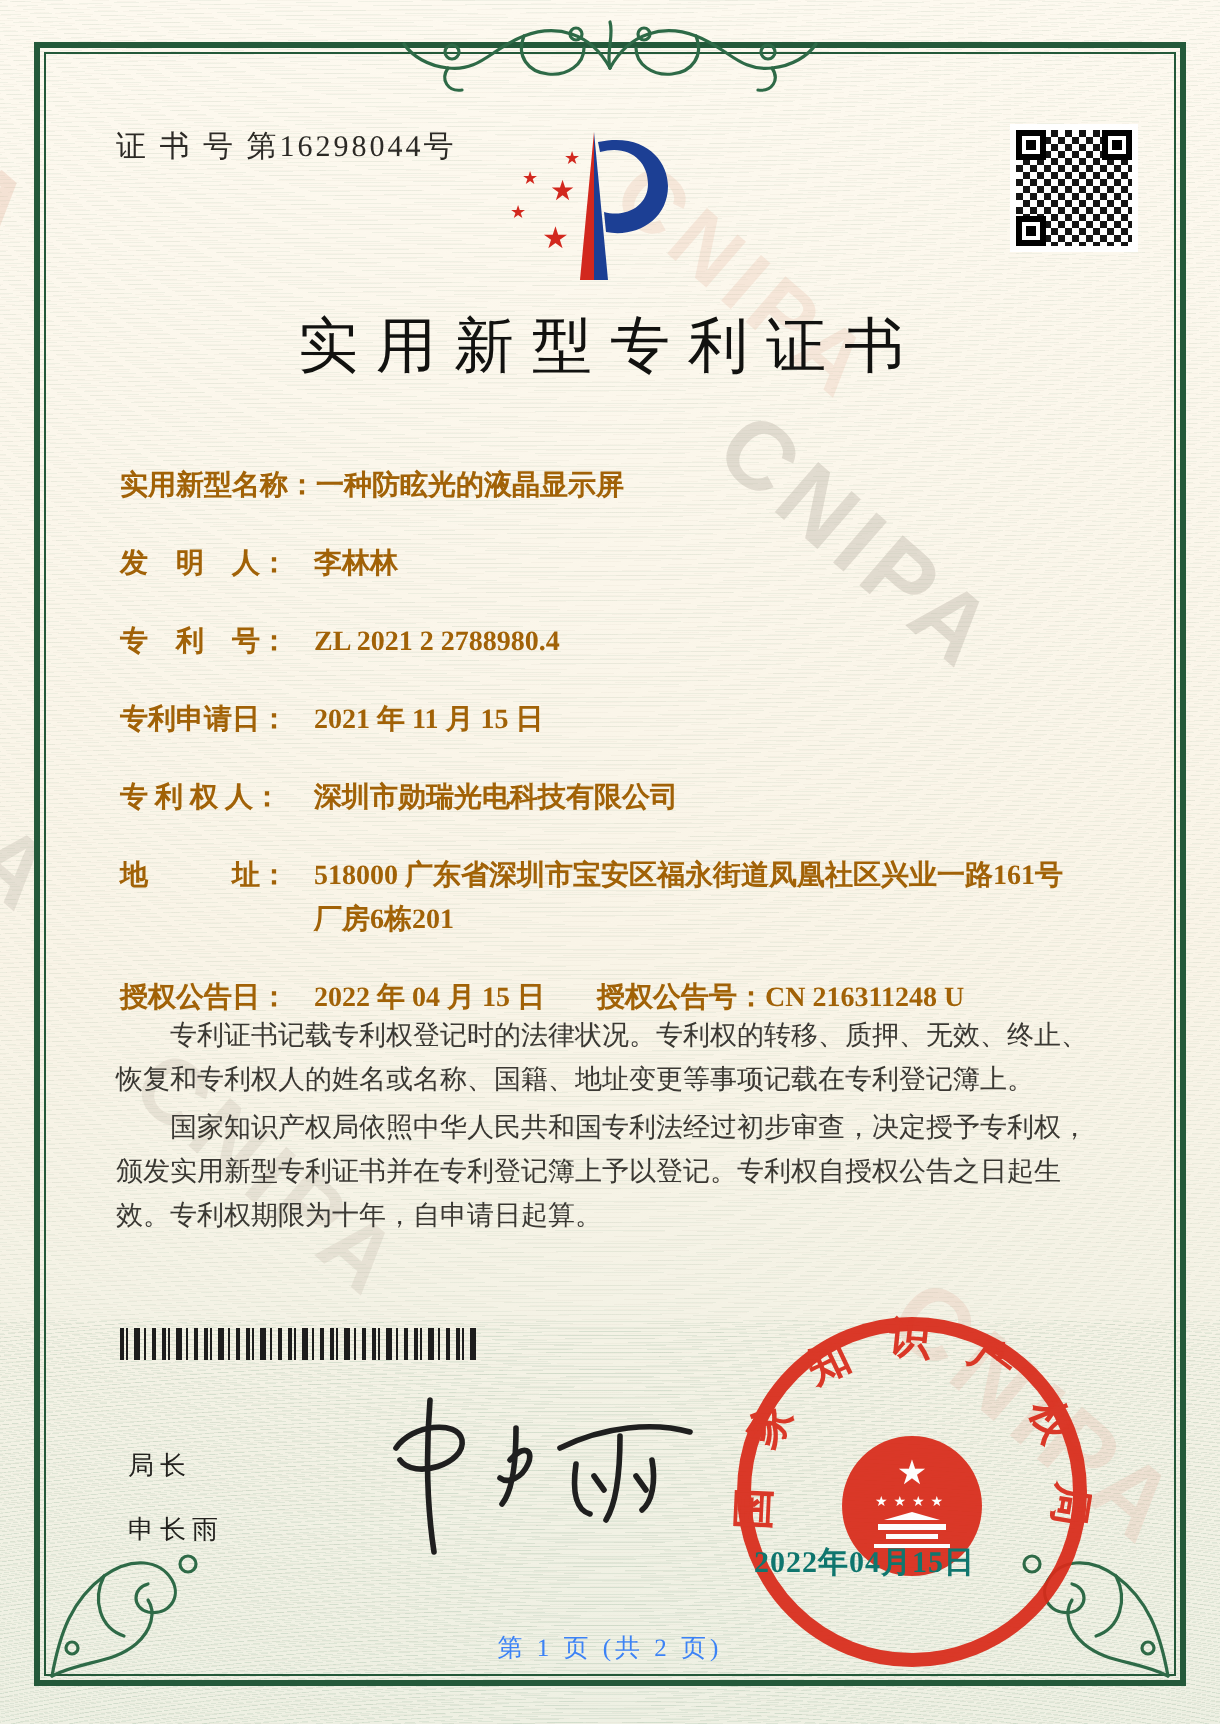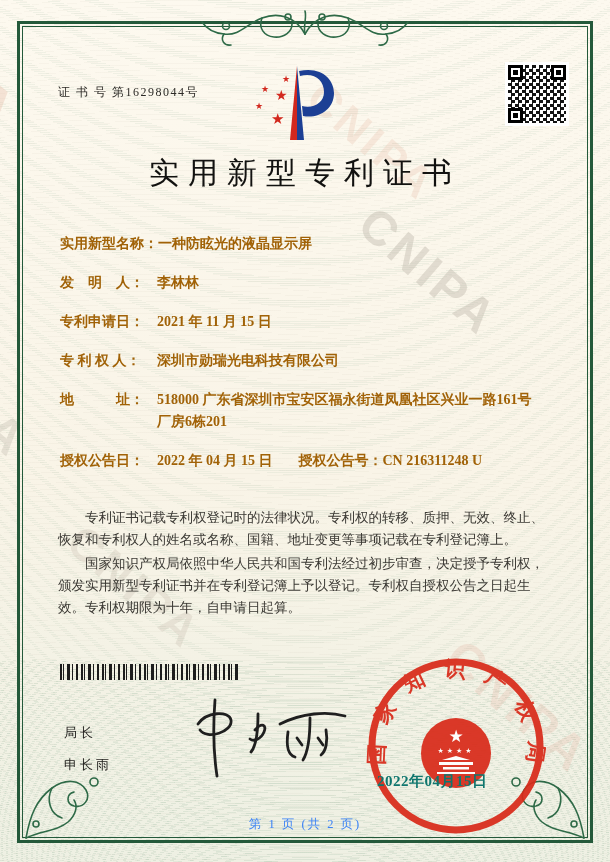--- a/index.html
+++ b/index.html
@@ -10,21 +10,21 @@
     background-image:
       repeating-radial-gradient(1200px 420px at 50% 125%, rgba(125,165,135,.10) 0 1px, transparent 1px 6px),
       repeating-radial-gradient(1500px 520px at 30% -45%, rgba(150,140,118,.05) 0 1px, transparent 1px 7px);}
   .waves-strong{position:absolute;left:0;right:0;top:660px;bottom:0;pointer-events:none;
     background-image:repeating-radial-gradient(1100px 380px at 50% 180%, rgba(110,155,125,.14) 0 1px, transparent 1px 5px);}
   .frame{position:absolute;left:22px;right:22px;top:26px;bottom:24px;border:1px solid #24593a;}
   .frame::before{content:"";position:absolute;inset:-6px;border:3px solid #24593a;}
   .wm{position:absolute;font-family:"Liberation Sans",sans-serif;font-weight:bold;
       transform:rotate(41deg);transform-origin:left top;pointer-events:none;letter-spacing:4px;}
   .ornament{position:absolute;}
-  .cert-no{position:absolute;left:58px;top:64px;font-size:12px;letter-spacing:1.5px;color:#2c2a26;margin-top:20px;}
+  .cert-no{position:absolute;left:58px;top:64px;font-size:15px;letter-spacing:1.5px;color:#2c2a26;}
   .logo{position:absolute;left:248px;top:60px;}
   .qr{position:absolute;left:505px;top:62px;width:64px;height:64px;background:#fff;padding:3px;box-sizing:border-box;}
   .qr-inner{width:100%;height:100%;position:relative;background:#fff;
     background-image:
       repeating-conic-gradient(#141414 0deg 90deg, #ffffff 90deg 180deg, #141414 180deg 270deg, #ffffff 270deg 360deg);
     background-size:7px 7px;}
   .finder{position:absolute;width:15px;height:15px;border:3px solid #000;background:#fff;box-sizing:border-box;}
   .finder::after{content:"";position:absolute;left:2px;top:2px;width:5px;height:5px;background:#000;}
   .f-tl{left:0;top:0}.f-tr{right:0;top:0}.f-bl{left:0;bottom:0}
   .title{position:absolute;left:0;right:0;top:153px;text-align:center;font-size:30px;font-weight:normal;
@@ -123,20 +123,23 @@
 <div class="title">实用新型专利证书</div>
 
 <div class="fields">
   <div class="frow">
     <span class="flabel">实用新型名称：</span><span class="fvalue">一种防眩光的液晶显示屏</span>
   </div>
   <div class="frow">
     <span class="flabel">发　明　人：</span><span class="fvalue">李林林</span>
   </div>
   <div class="frow">
+    <span class="flabel">专　利　号：</span><span class="fvalue">ZL 2021 2 2788980.4</span>
+  </div>
+  <div class="frow">
     <span class="flabel">专利申请日：</span><span class="fvalue">2021 年 11 月 15 日</span>
   </div>
   <div class="frow">
     <span class="flabel">专 利 权 人：</span><span class="fvalue">深圳市勋瑞光电科技有限公司</span>
   </div>
   <div class="frow">
     <span class="flabel">地　　　址：</span><span class="fvalue">518000 广东省深圳市宝安区福永街道凤凰社区兴业一路161号厂房6栋201</span>
   </div>
   <div class="frow">
     <span><span class="flabel">授权公告日：</span><span>2022 年 04 月 15 日</span></span><span class="grant-pair2"><span>授权公告号：</span><span>CN 216311248 U</span></span>

